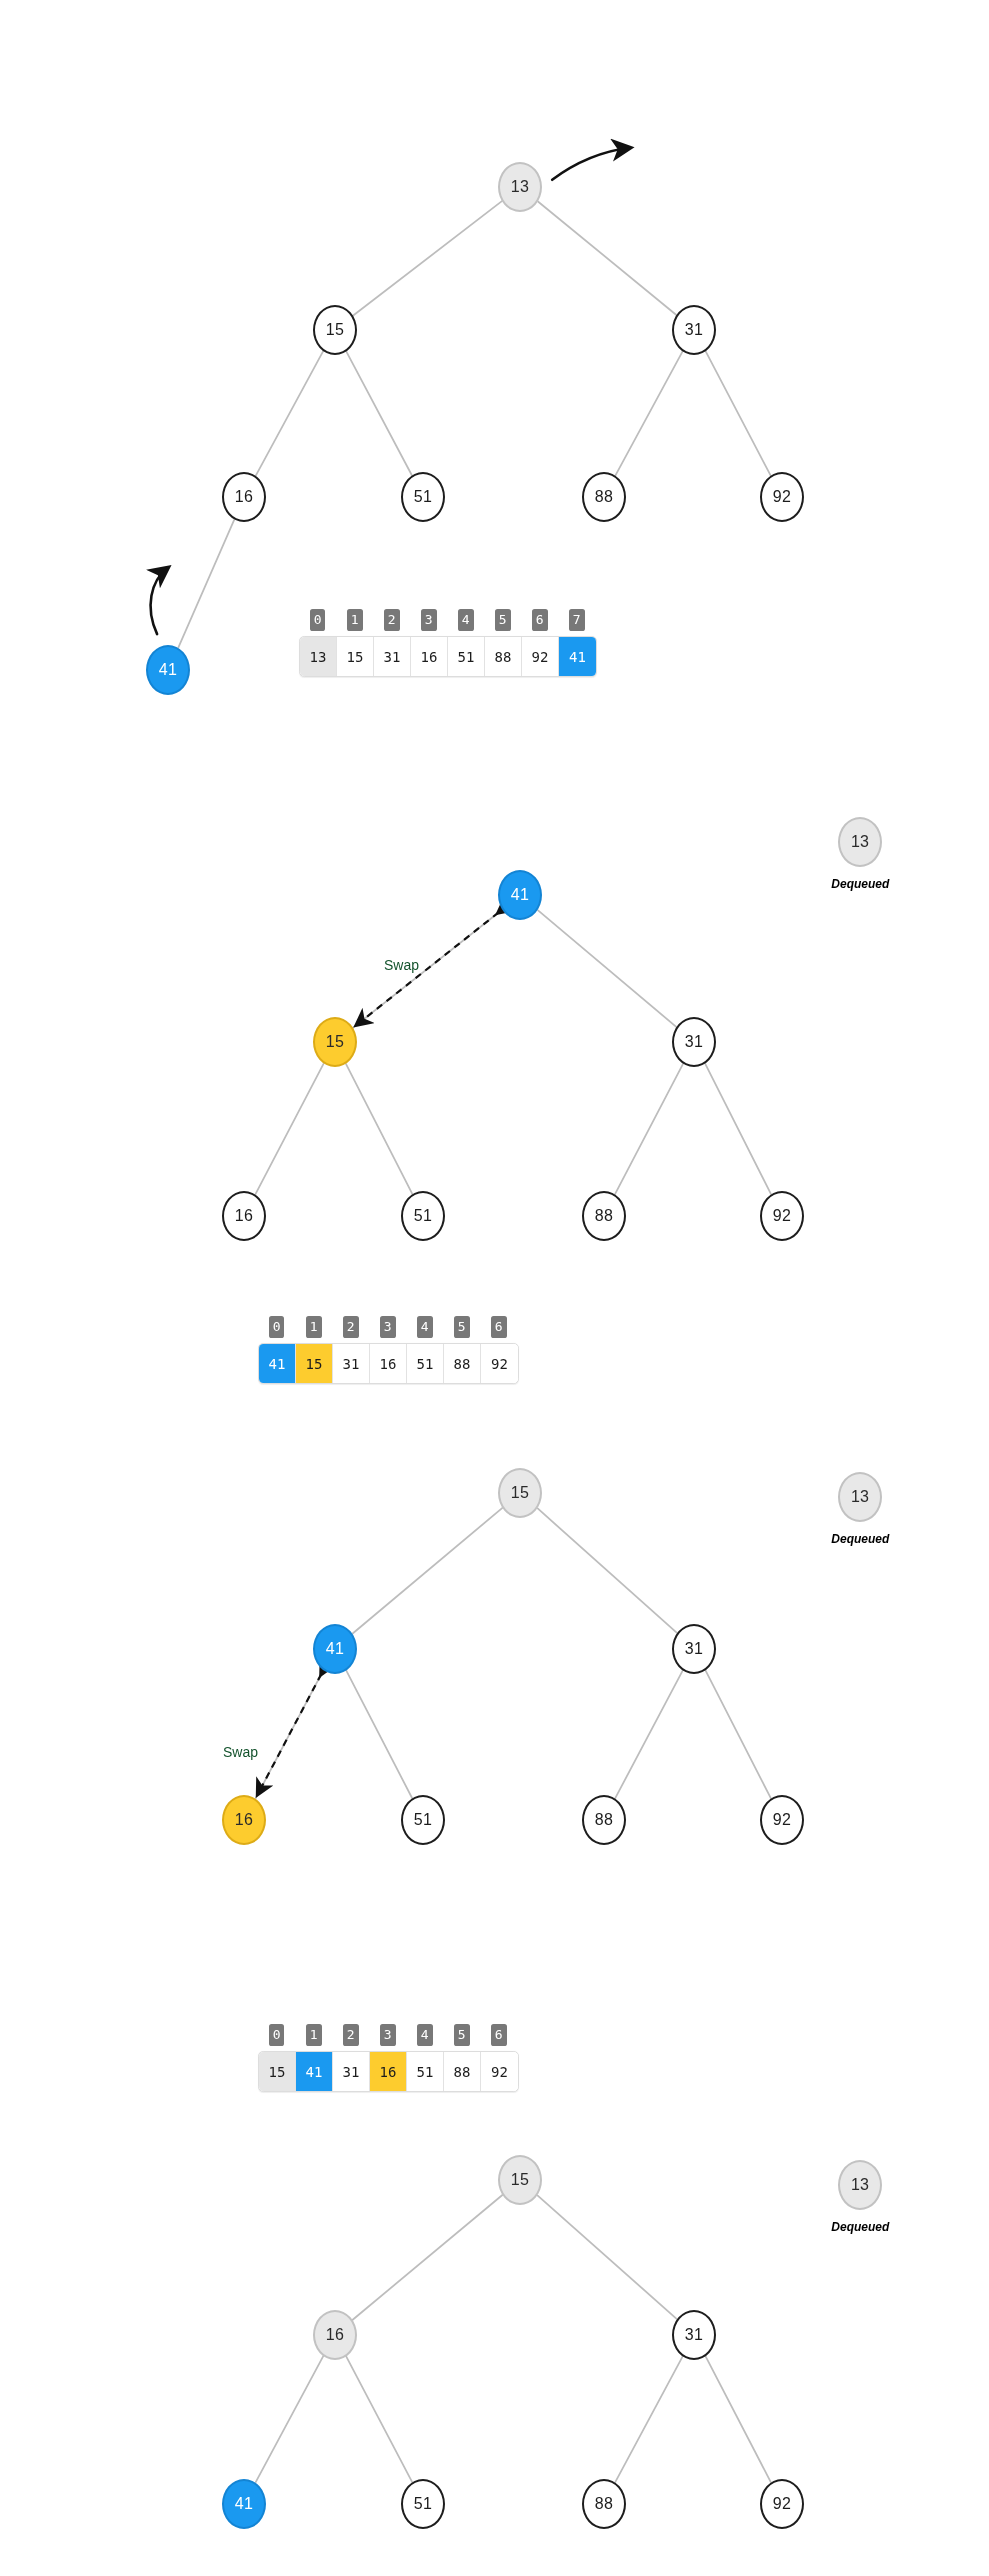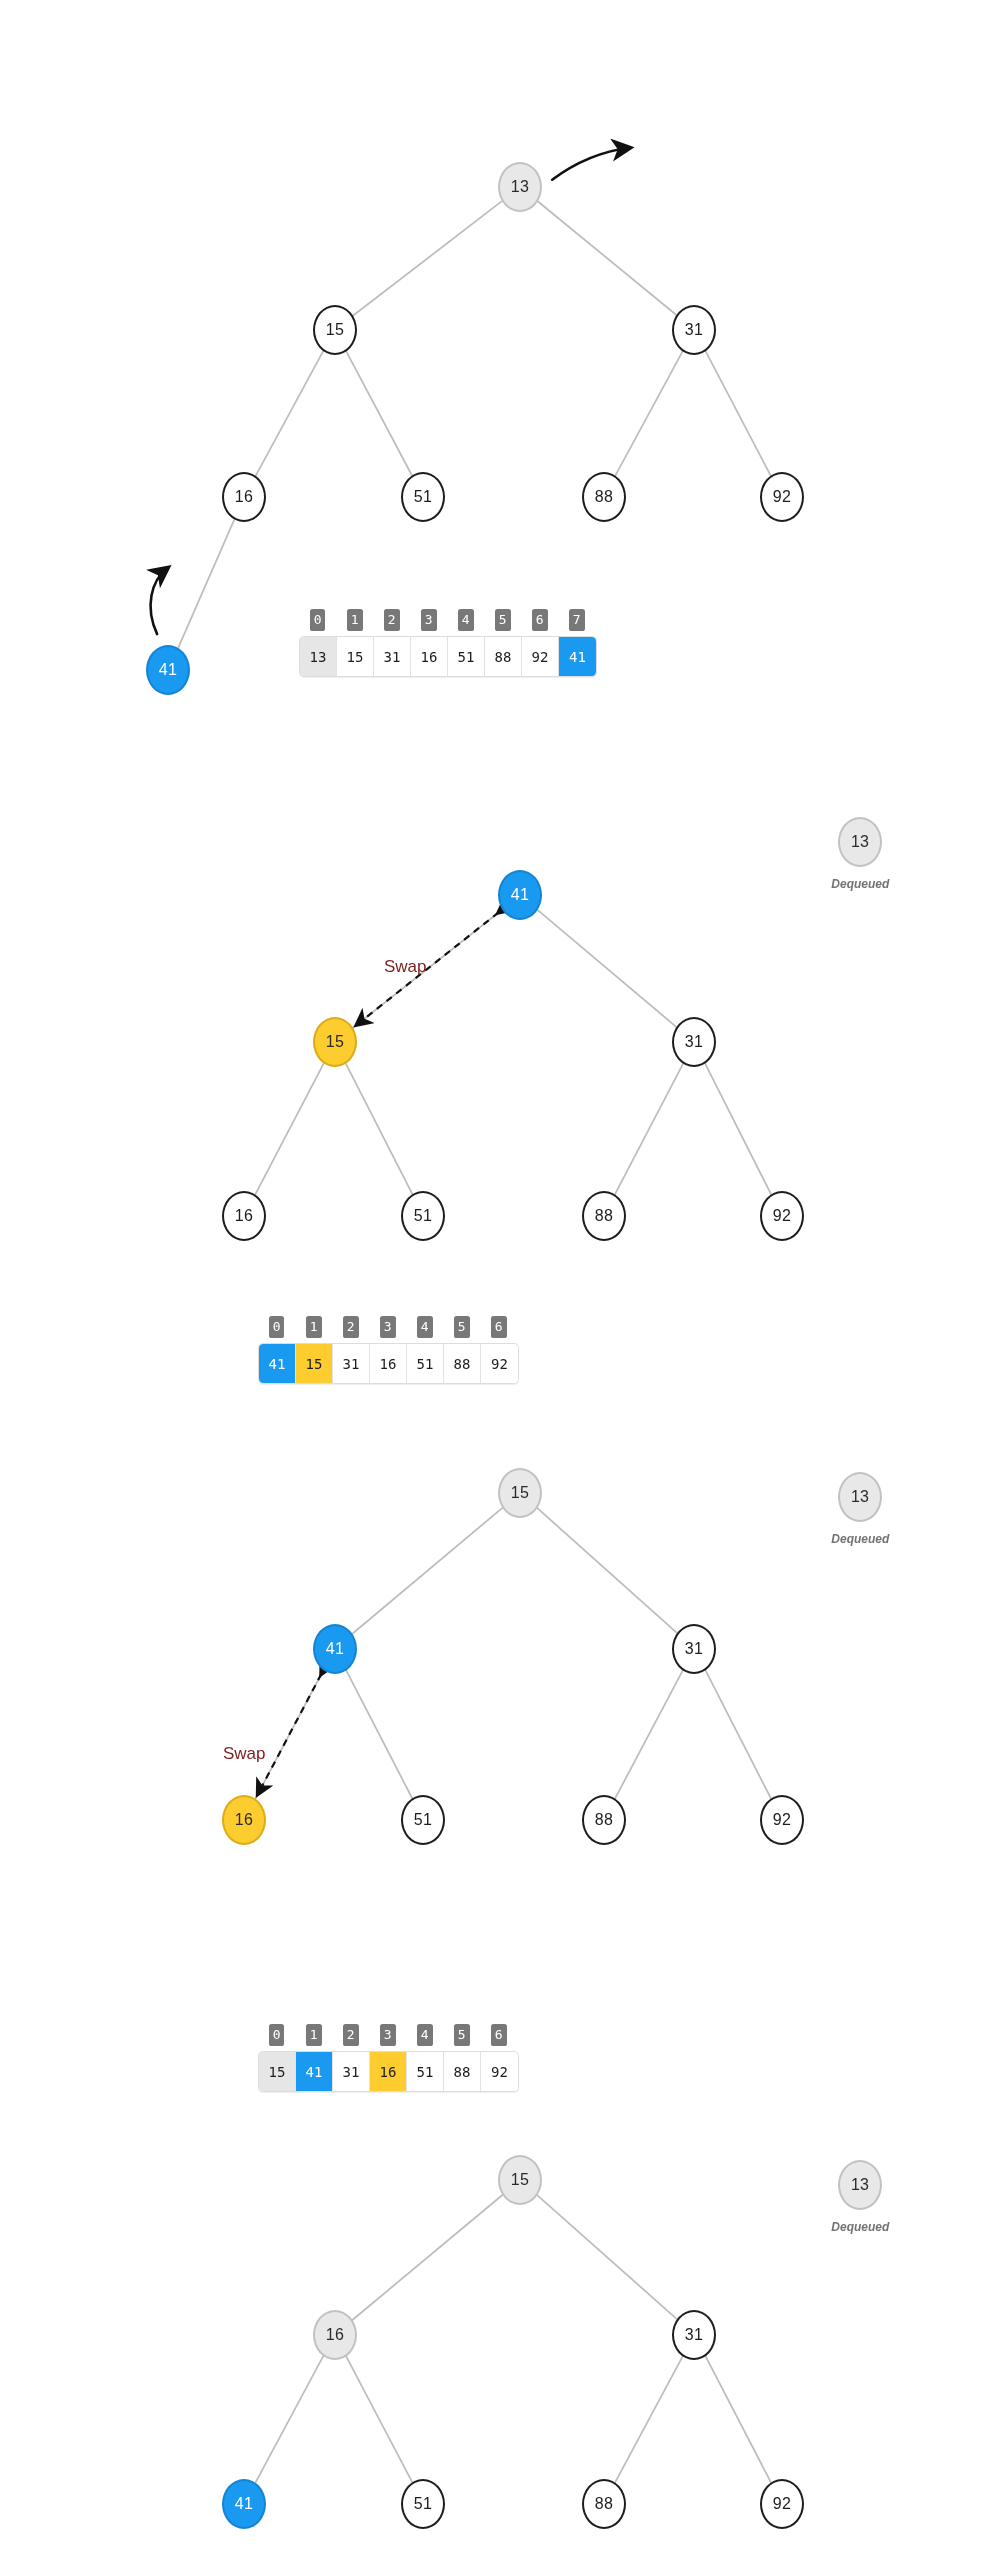--- a/index.html
+++ b/index.html
@@ -37,29 +37,29 @@
   .dequeued-wrap{position:absolute;z-index:3;}
   .dequeued-node{
     width:44px;height:50px;border-radius:50%;
     background:#e8e8e8;border:2.1px solid #c2c2c2;
     box-sizing:border-box;
     display:flex;align-items:center;justify-content:center;
     font-size:16px;color:#2b2b2b;
   }
   .dequeued-label{
     margin-top:10.3px;text-align:center;width:44px;
-    font-size:12px;font-style:italic;font-weight:bold;color:#737373;
+    font-size:12px;font-style:italic;font-weight:bold;color:#000000;
     white-space:nowrap;
     margin-left:-6.7px;
   }
 
   
   .swap-label{
     position:absolute;z-index:4;
-    font-size:17px;color:#7f1d1d;
+    font-size:14px;color:#14532d;
     white-space:nowrap;
   }
 
   
   .array-block{position:absolute;z-index:5;}
   .idx-row{position:relative;height:21.6px;}
   .idx{
     position:absolute;top:0;
     width:15.5px;height:21.6px;
     background:#787878;

